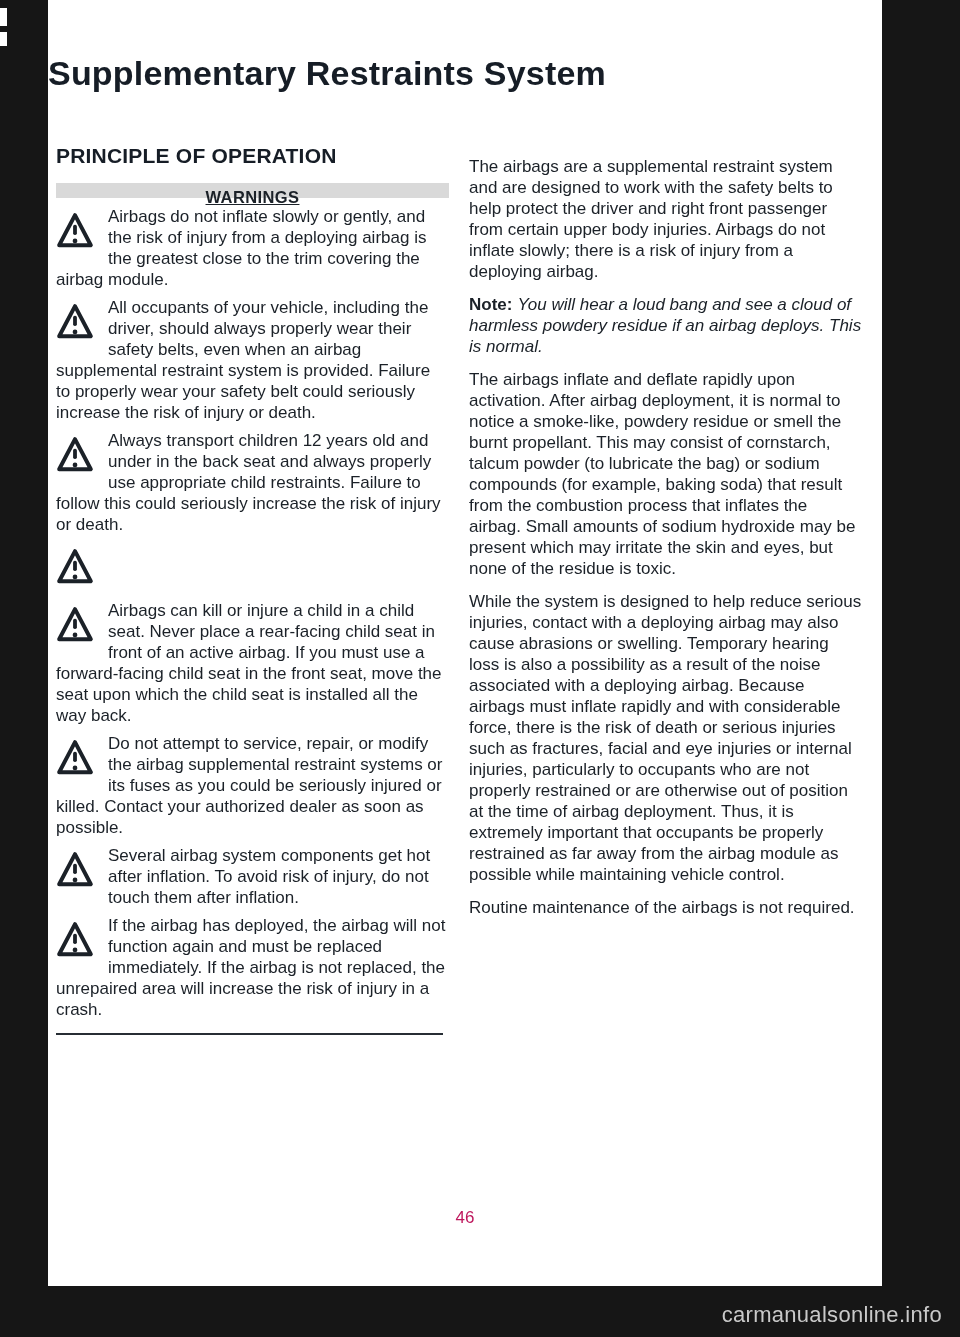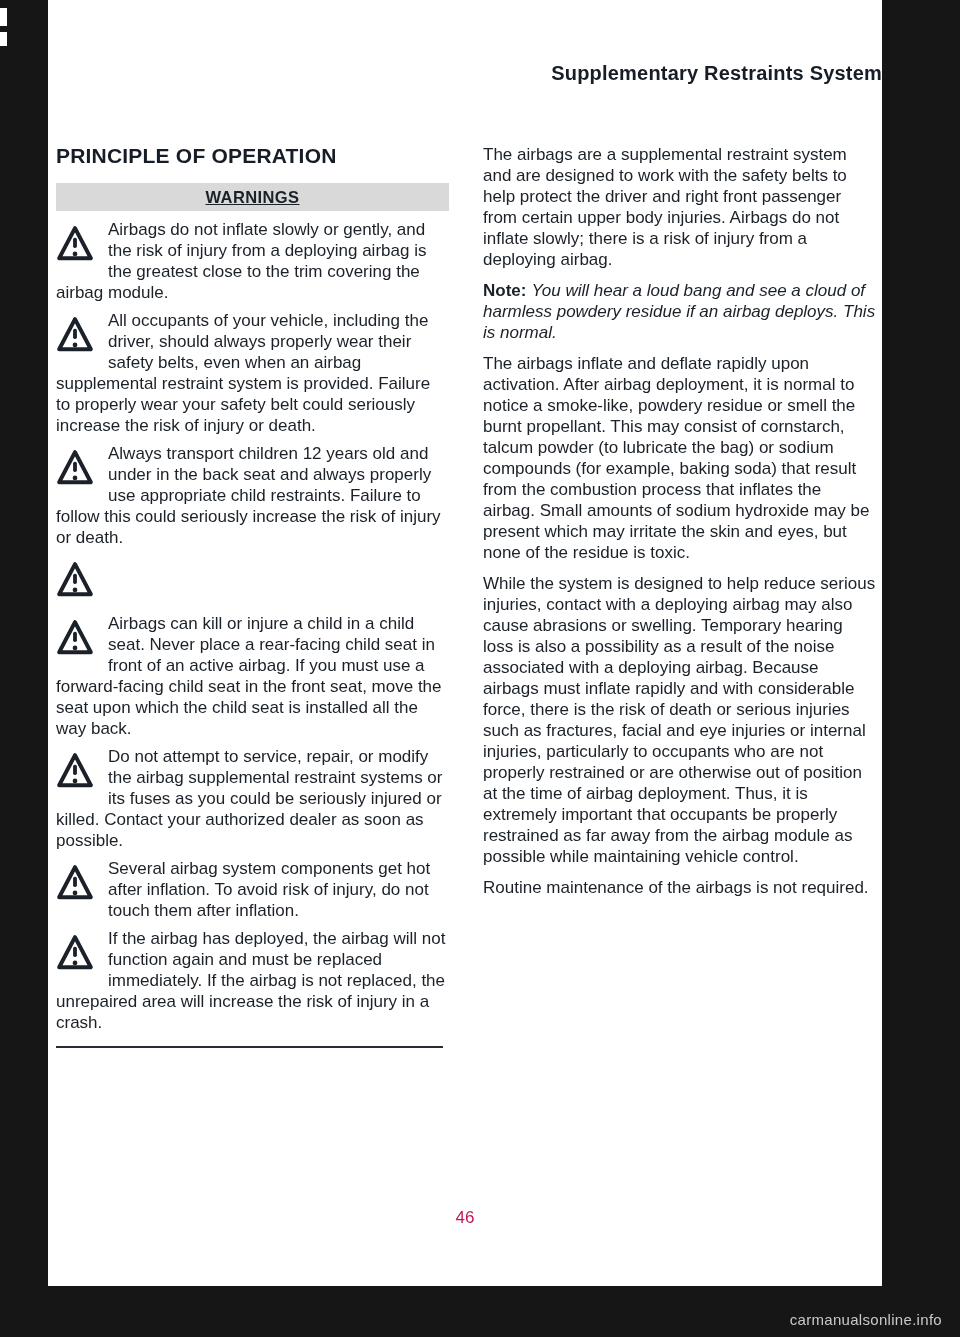--- a/index.html
+++ b/index.html
@@ -29,52 +29,52 @@
     left: 48px;
     top: 0;
     width: 834px;
     height: 1286px;
     background: #ffffff;
     color: #1b2128;
   }
 
   .header-title {
     padding-top: 56px;
-    text-align: right;
-    font-size: 20px;
+    text-align: left;
+    font-size: 34px;
     line-height: 34px;
     font-weight: bold;
     color: #161d26;
     letter-spacing: 0.2px;
   }
 
   .content {
     display: flex;
-    gap: 34px;
+    gap: 20px;
     padding: 54px 4px 0 8px;
   }
 
   .col {
     width: 393px;
     font-size: 17px;
     line-height: 21px;
   }
 
   .section-title {
     font-size: 21px;
     line-height: 24px;
     font-weight: bold;
     color: #161d26;
     margin-bottom: 15px;
     letter-spacing: 0.2px;
   }
 
   .warnings-header {
     background: #d9d9d9;
-    height: 28px;
+    height: 15px;
     line-height: 28px;
     text-align: center;
     font-weight: bold;
     font-size: 16.5px;
     letter-spacing: 0.4px;
     margin-bottom: 8px;
     text-decoration: underline;
   }
 
   .warning {
@@ -93,40 +93,40 @@
   .warn-icon svg { display: block; }
 
   .warnings-divider {
     clear: both;
     border: none;
     border-top: 2px solid #272d34;
     width: 387px;
     margin-top: 13px;
   }
 
-  .rcol p { margin-bottom: 10px; }
+  .rcol p { margin-bottom: 10px; margin-top: 12px; }
 
   .note-label { font-weight: bold; margin-right: 5px; }
   .note-text  { font-style: italic; }
 
   .page-number {
     position: absolute;
     left: 0;
     right: 0;
     top: 1208px;
     text-align: center;
     font-size: 17px;
     color: #be185d;
   }
 
   .watermark {
     position: absolute;
     right: 18px;
     bottom: 9px;
-    font-size: 15px;
+    font-size: 22px;
     color: #c9c9c9;
     letter-spacing: 0.3px;
   }
 </style>
 </head>
 <body>
 
 <div id="screen">
 
   <span class="edge-tab t1"></span>

